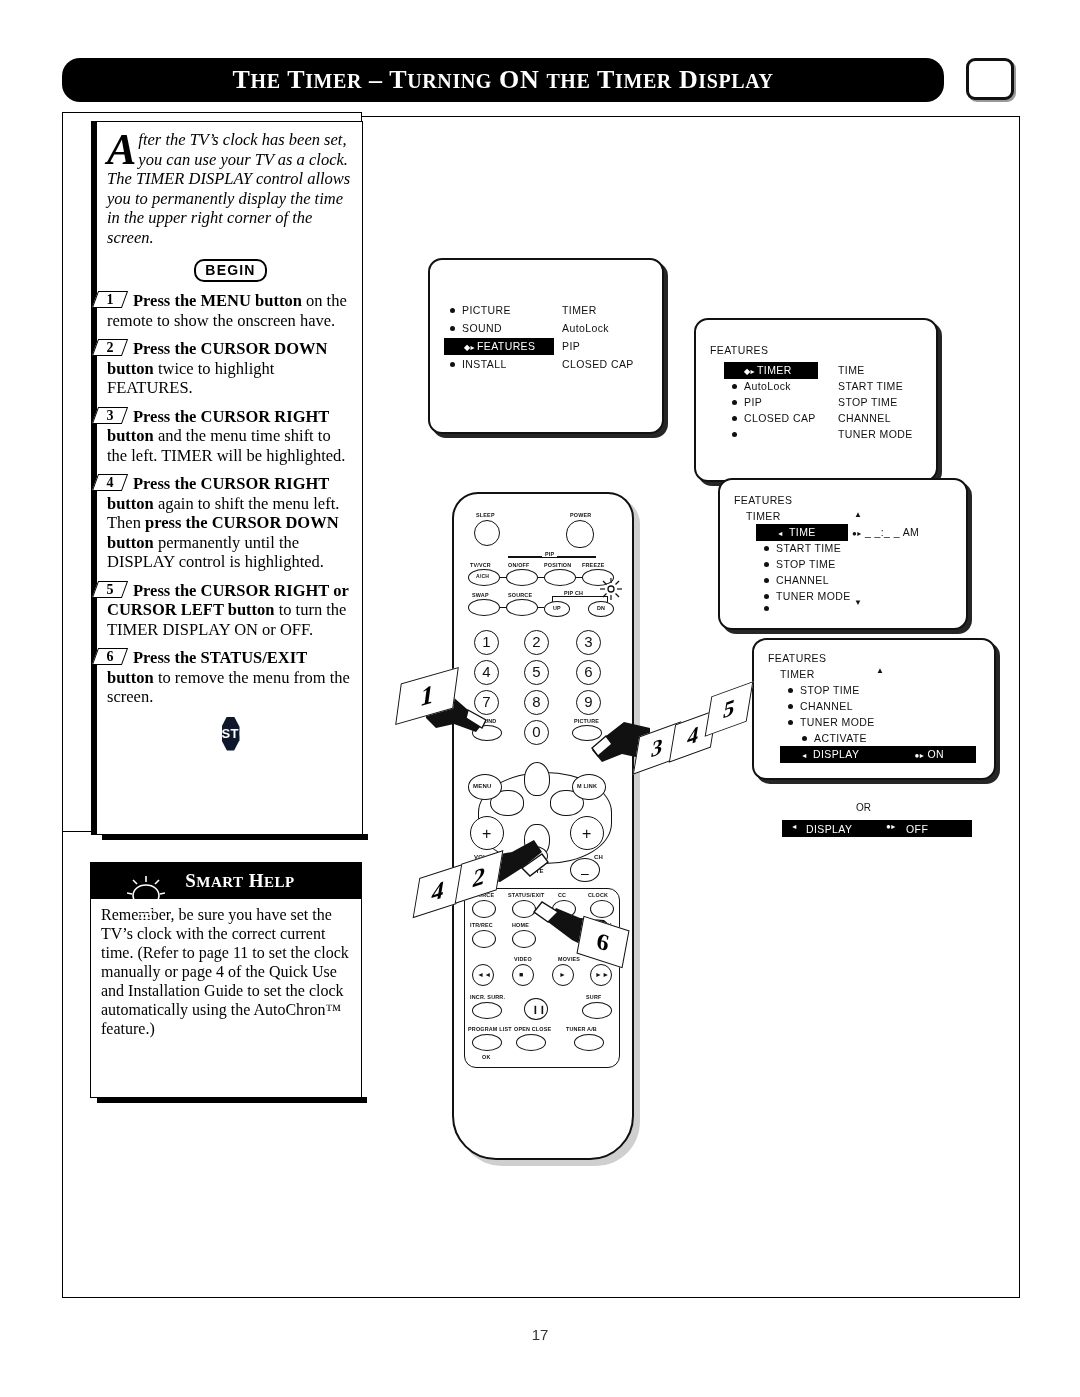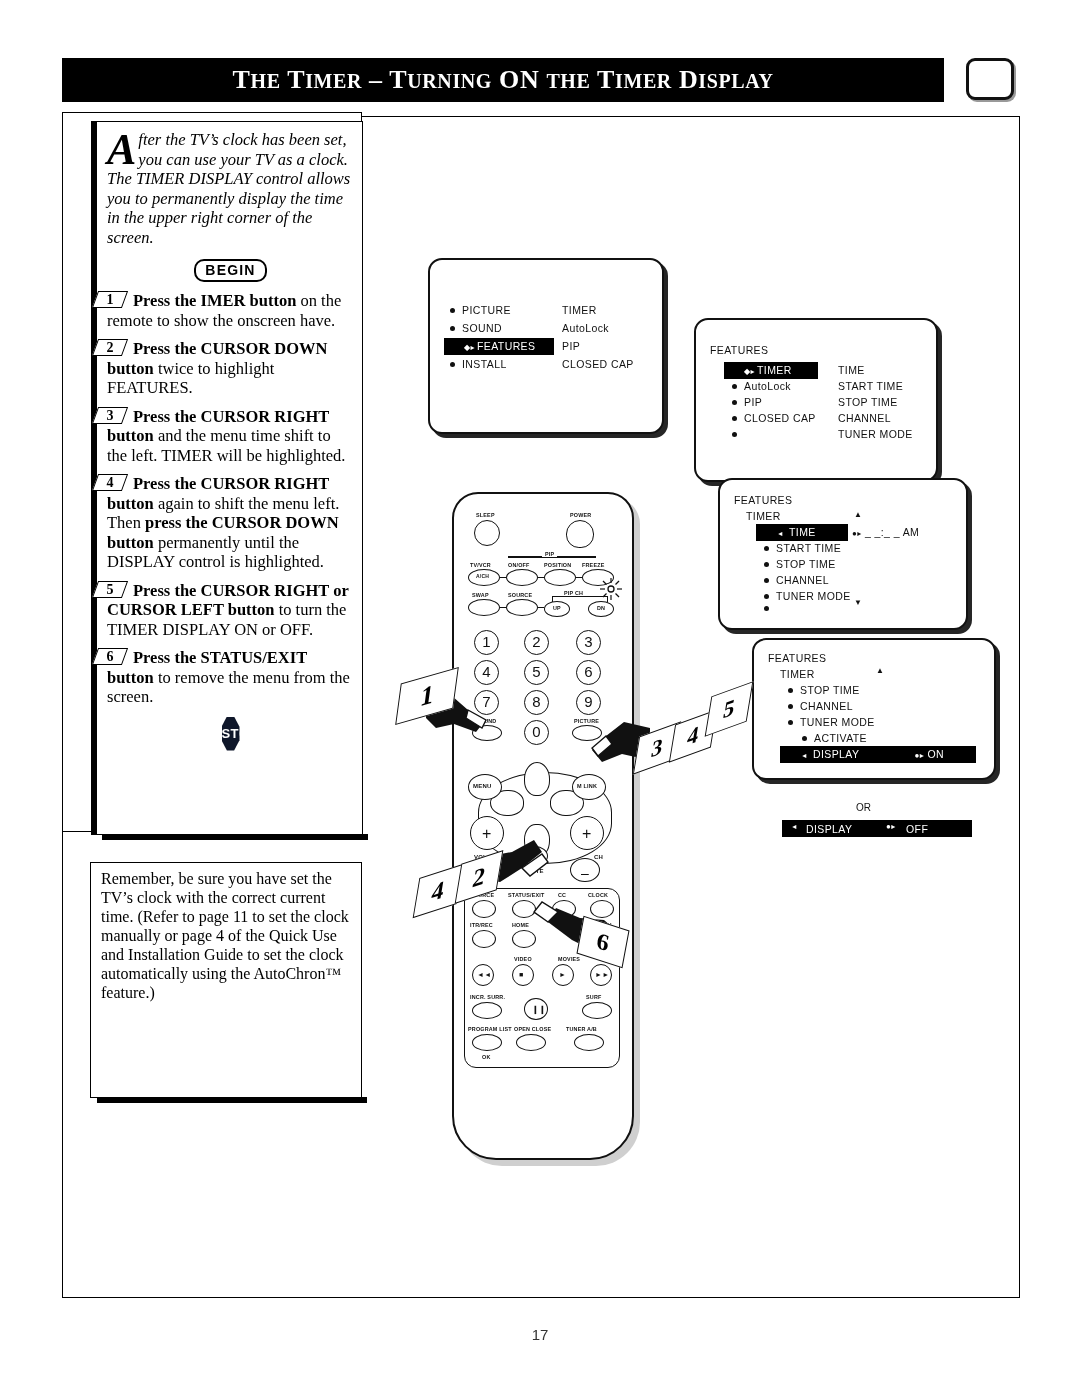--- a/index.html
+++ b/index.html
@@ -21,21 +21,21 @@
     background:#fff;
   }
 
   
   #header-bar {
     position:absolute;
     left:62px; top:58px;
     width:882px; height:44px;
     background:#000;
     color:#fff;
-    display:flex; align-items:center; justify-content:center;
+    display:flex; align-items:center; justify-content:center;border-radius:18px;
   }
   #header-title {
     font-family:"Liberation Serif", serif;
     font-weight:bold;
     font-size:26px;
     letter-spacing:.6px;
     white-space:nowrap;
   }
   #header-title .sc { font-size:20px; }
 
@@ -313,21 +313,21 @@
 
     <div class="begin-wrap">
       <span class="begin-badge">BEGIN</span>
     </div>
 
     <div class="step">
       <div class="step-num">
           <span>1</span>
         </div>
       <div class="step-text">
-        <span class="lead"></span><b>Press the IMER button</b><span> on the remote to show the onscreen have.</span>
+        <span class="lead"></span><b>Press the MENU button</b><span> on the remote to show the onscreen have.</span>
       </div>
     </div>
 
     <div class="step">
       <div class="step-num">
           <span>2</span>
         </div>
       <div class="step-text">
         <span class="lead"></span><b>Press the CURSOR DOWN button</b><span> twice to highlight FEATURES.</span>
       </div>
@@ -370,20 +370,39 @@
     </div>
 
     <div class="stop-wrap">
       <span class="stop-badge">STOP</span>
     </div>
 
   </div>
 </div>
 
 <div id="smart-help">
+  <div id="smart-help-bar">
+    <svg id="bulb-icon" viewBox="0 0 38 50">
+      <g stroke="#fff" stroke-width="1.6" fill="none">
+        <path d="M19 10 C11 10 6 15 6 21 C6 26 10 28 11 32 L27 32 C28 28 32 26 32 21 C32 15 27 10 19 10 Z"></path>
+        <line x1="19" y1="1" x2="19" y2="7"></line>
+        <line x1="6" y1="5" x2="10" y2="9"></line>
+        <line x1="32" y1="5" x2="28" y2="9"></line>
+        <line x1="0" y1="18" x2="5" y2="19"></line>
+        <line x1="38" y1="18" x2="33" y2="19"></line>
+      </g>
+      <g stroke="#fff" stroke-width="1.5">
+        <line x1="12" y1="35" x2="26" y2="35"></line>
+        <line x1="12" y1="39" x2="26" y2="39"></line>
+        <line x1="13" y1="43" x2="25" y2="43"></line>
+        <line x1="15" y1="47" x2="23" y2="47"></line>
+      </g>
+    </svg>
+    <div id="smart-help-title">S<span class="sc">MART</span> H<span class="sc">ELP</span></div>
+  </div>
   <div id="smart-help-body">
     <span>Remember, be sure you have set the TV’s clock with the correct current time. </span><span class="ital">(Refer to page 11 to set the clock manually or page 4 of the Quick Use and Installation Guide to set the clock automatically using the AutoChron™ feature.)</span>
   </div>
 </div>
 
 <div class="tv-screen" id="screen1">
   <div class="menu-row" style="left:20px; top:44px;"><span class="bullet"></span><span>PICTURE</span></div>
   <div class="menu-row" style="left:20px; top:62px;"><span class="bullet"></span><span>SOUND</span></div>
   <div class="menu-row hl" style="left:14px; top:78px; width:110px;"><span class="navglyph">◆▸</span><span>FEATURES</span></div>
   <div class="menu-row" style="left:20px; top:98px;"><span class="bullet"></span><span>INSTALL</span></div>

